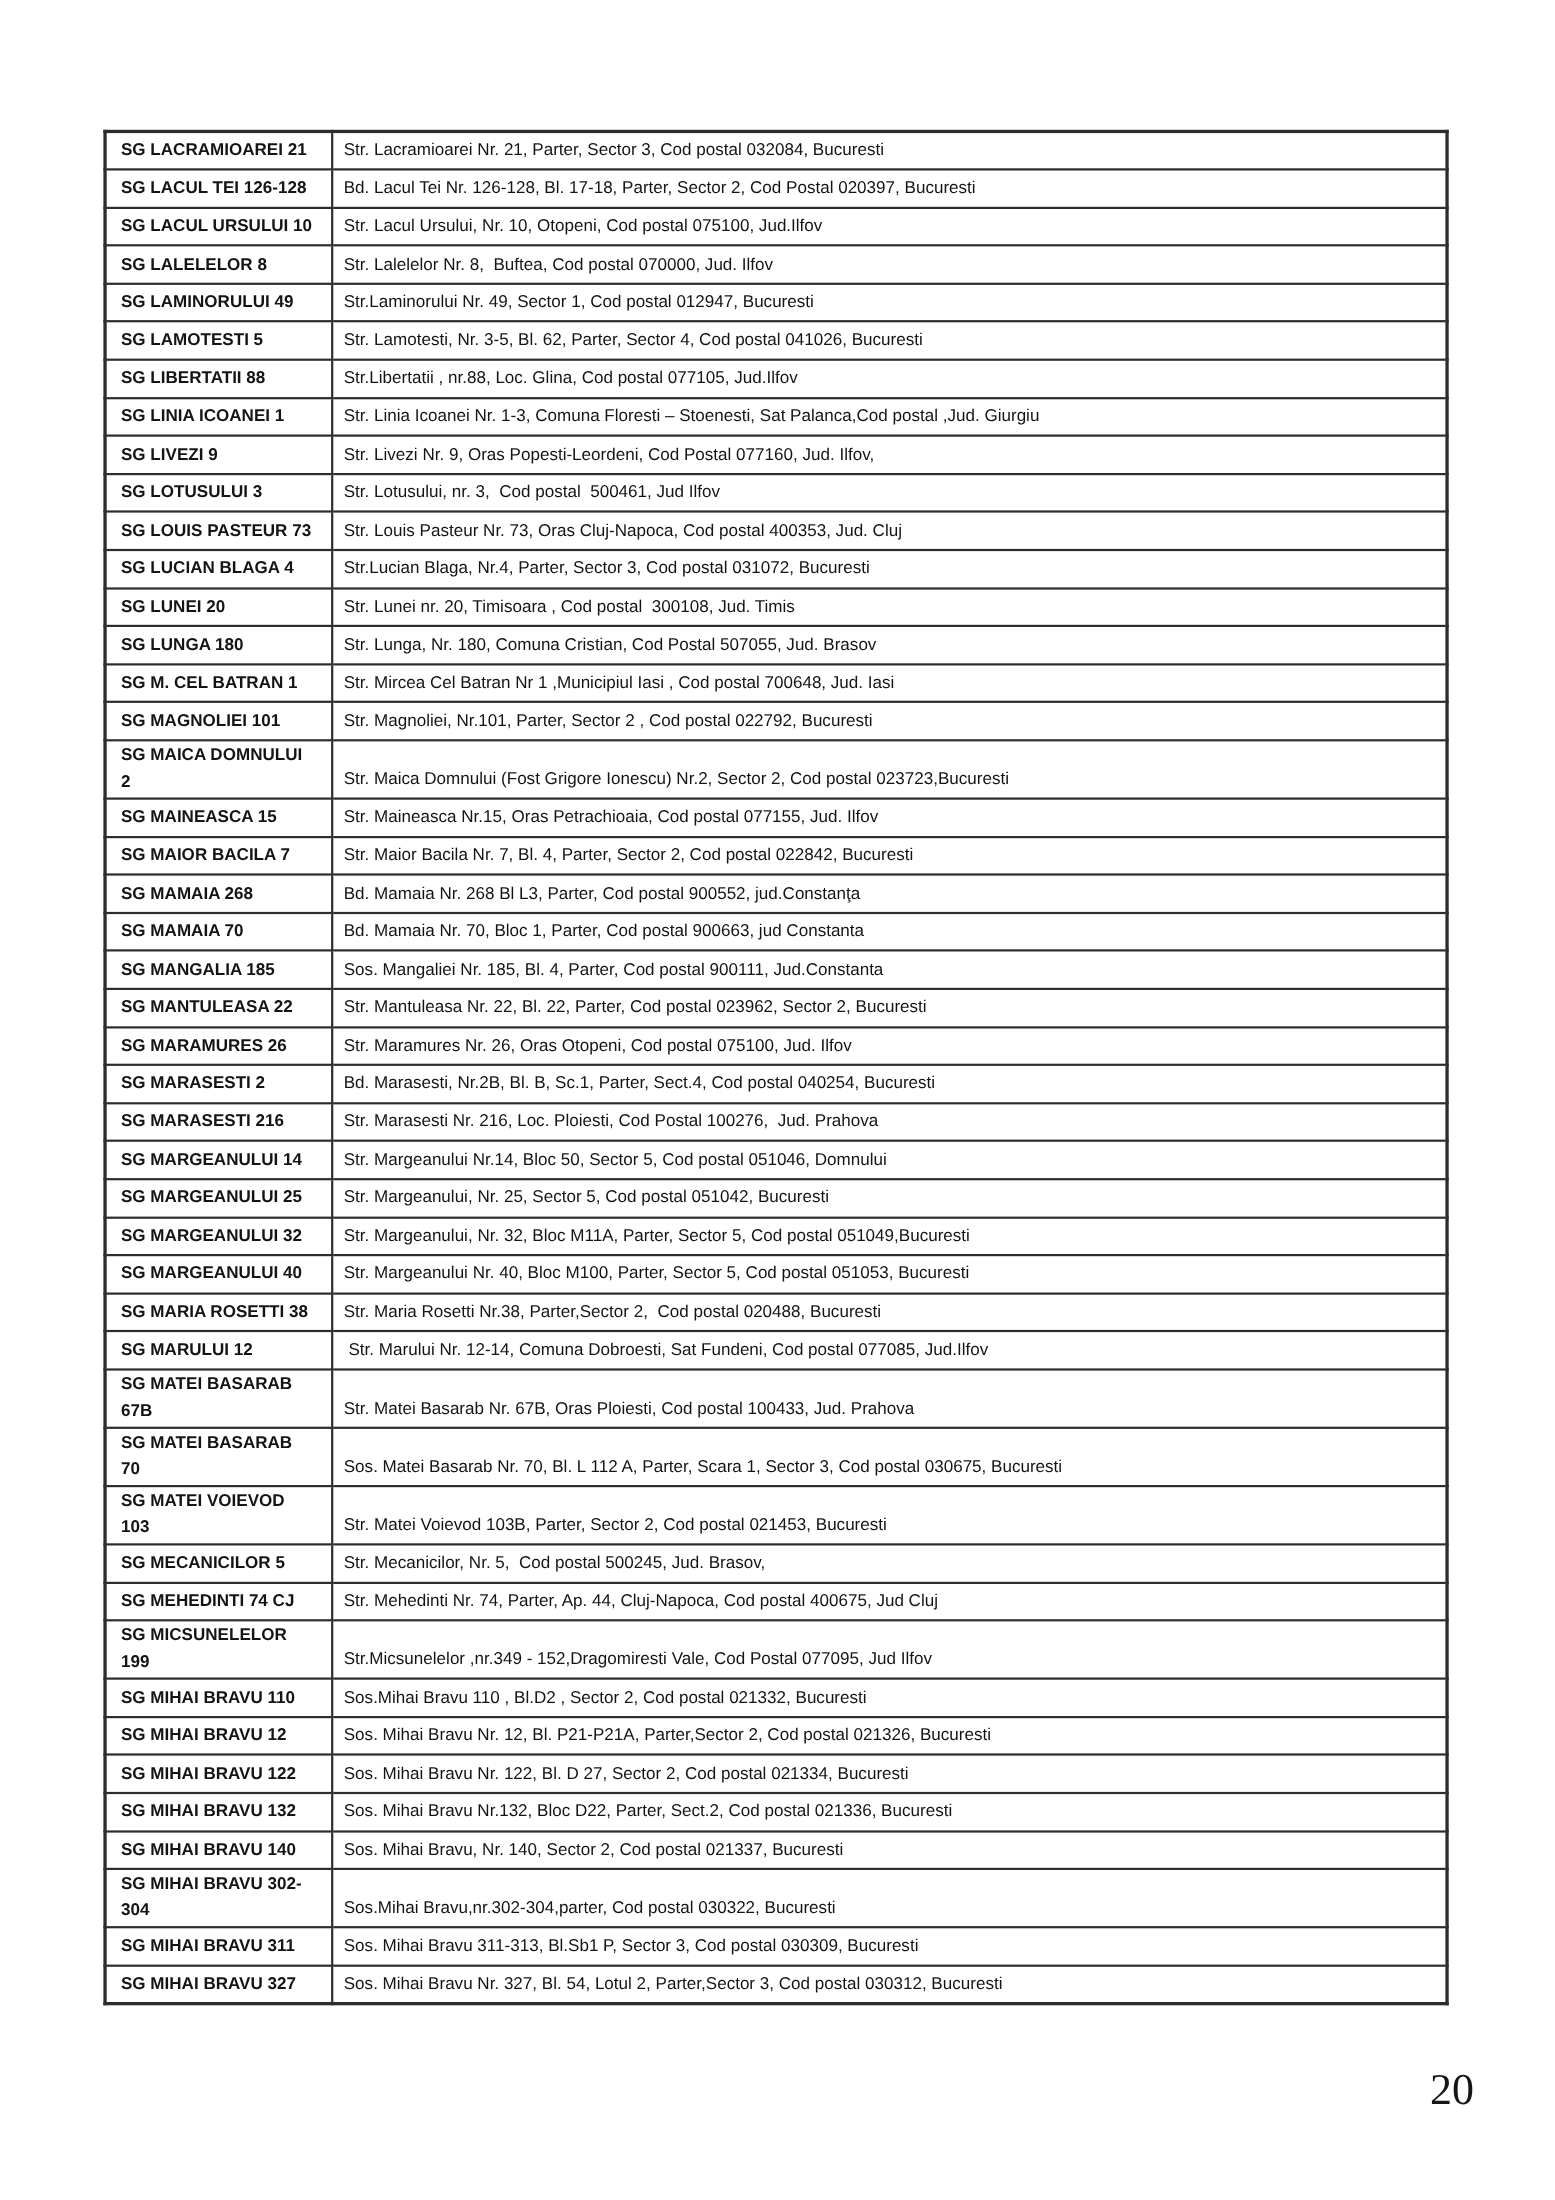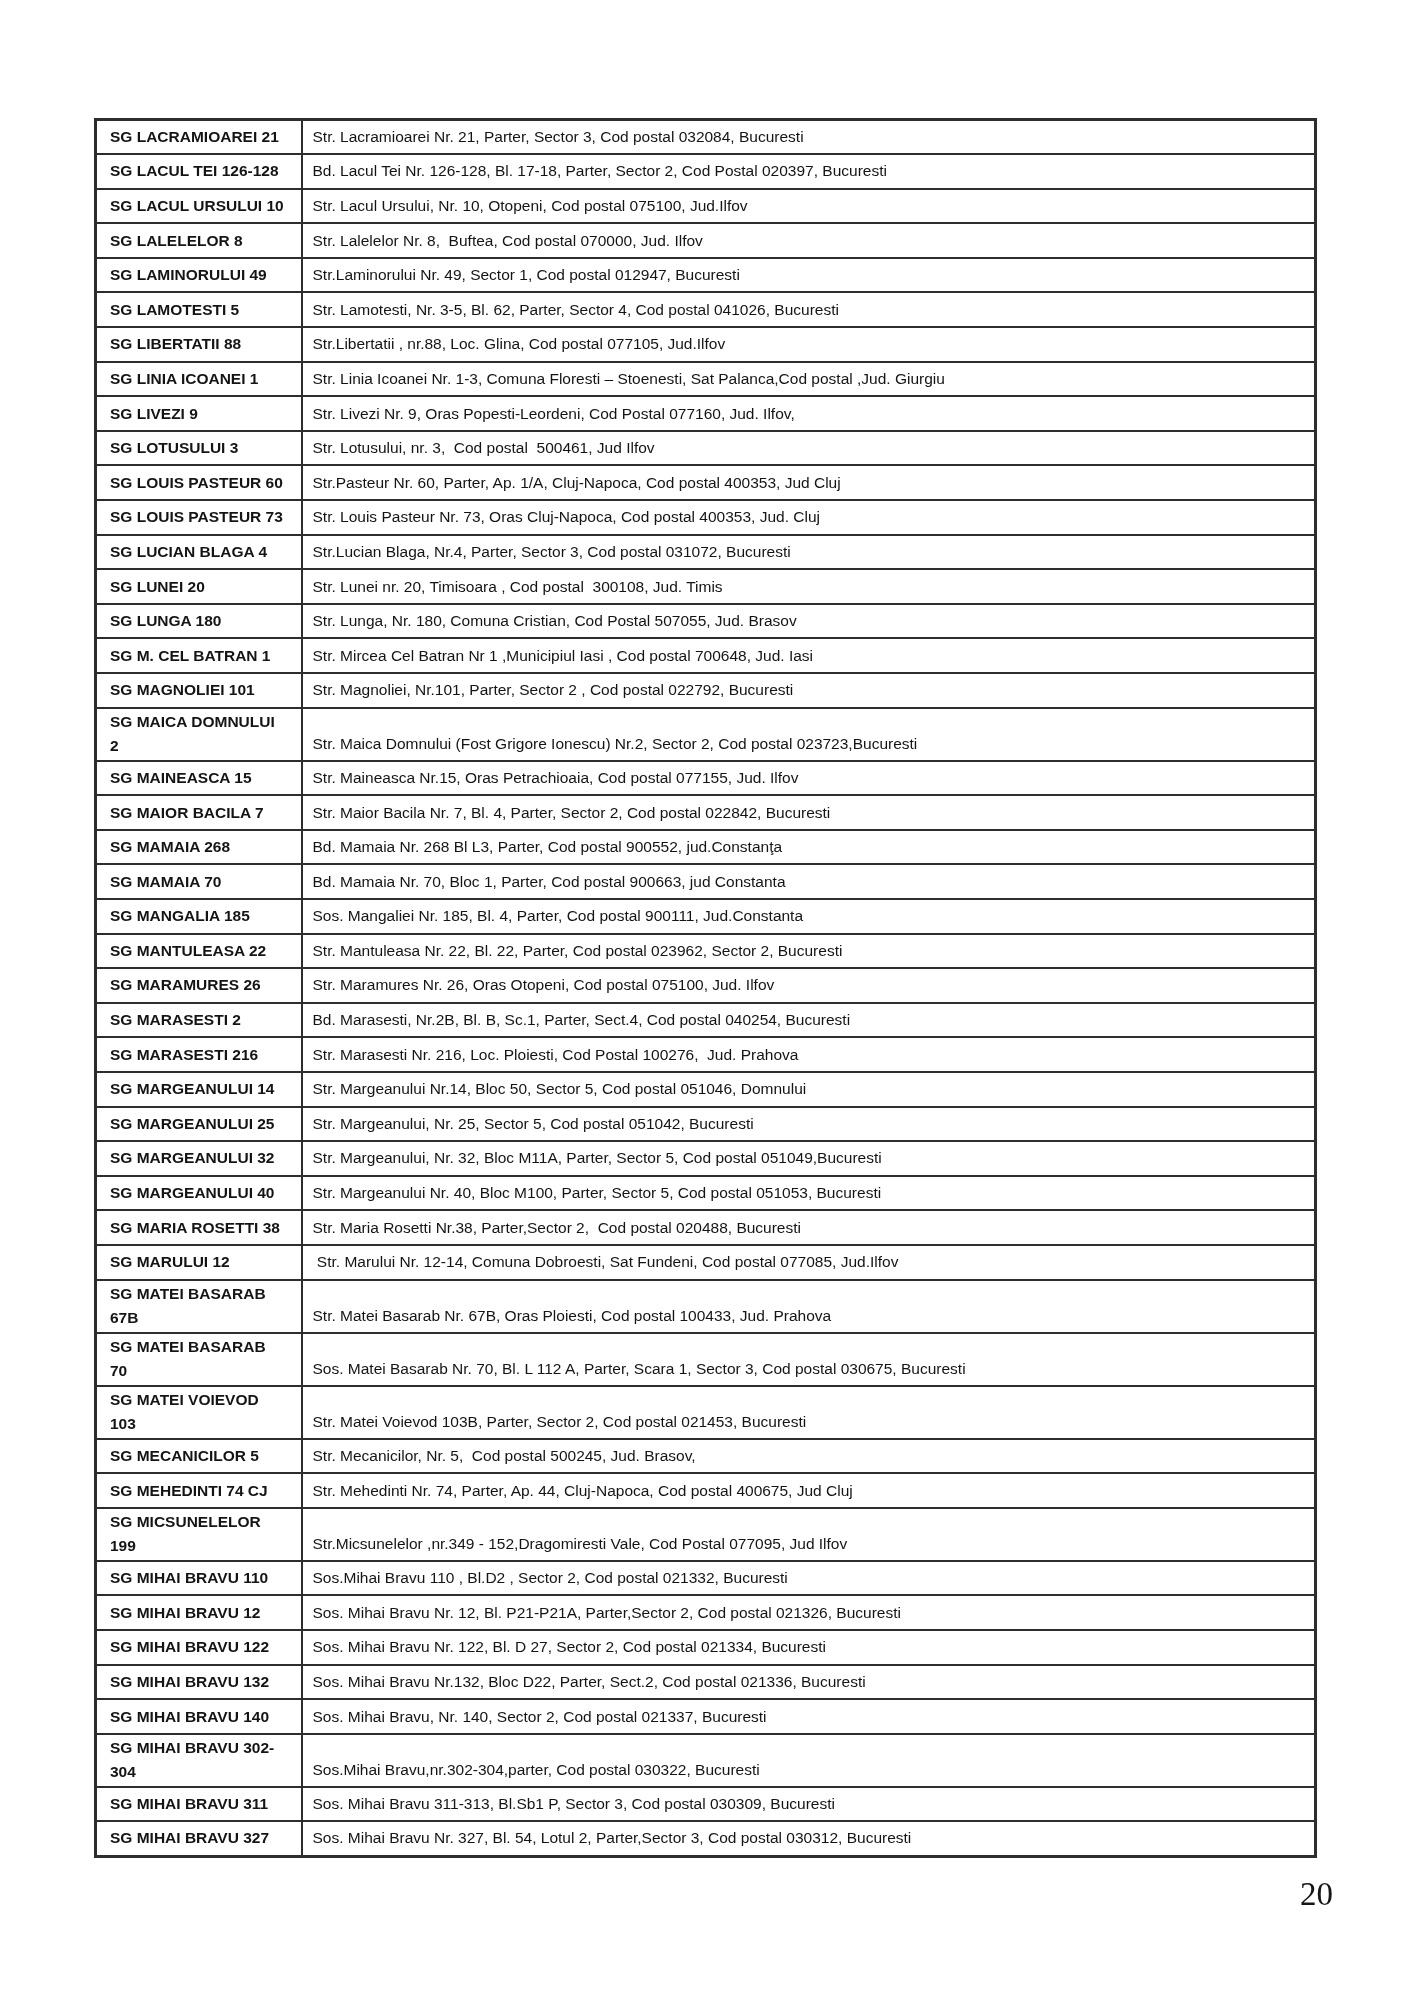--- a/index.html
+++ b/index.html
@@ -55,21 +55,21 @@
   tr.tall td.addr-cell {
     vertical-align: bottom;
     padding-bottom: 4px;
     margin-top: 44px;
   }
   .page-number {
     position: absolute;
     left: 1300px;
     top: 1876px;
     font-family: "Liberation Serif", serif;
-    font-size: 33px;
+    font-size: 40px;
     color: #161616;
   }
 </style>
 </head>
 <body>
 
 <div class="page">
 
   <table class="branch-table">
     <colgroup>
@@ -111,24 +111,20 @@
   </tr>
         <tr>
     <td class="name-cell">SG LIVEZI 9</td>
     <td class="addr-cell">Str. Livezi Nr. 9, Oras Popesti-Leordeni, Cod Postal 077160, Jud. Ilfov,</td>
   </tr>
         <tr>
     <td class="name-cell">SG LOTUSULUI 3</td>
     <td class="addr-cell">Str. Lotusului, nr. 3,  Cod postal  500461, Jud Ilfov</td>
   </tr>
         <tr>
-    <td class="name-cell">SG LOUIS PASTEUR 60</td>
-    <td class="addr-cell">Str.Pasteur Nr. 60, Parter, Ap. 1/A, Cluj-Napoca, Cod postal 400353, Jud Cluj</td>
-  </tr>
-        <tr>
     <td class="name-cell">SG LOUIS PASTEUR 73</td>
     <td class="addr-cell">Str. Louis Pasteur Nr. 73, Oras Cluj-Napoca, Cod postal 400353, Jud. Cluj</td>
   </tr>
         <tr>
     <td class="name-cell">SG LUCIAN BLAGA 4</td>
     <td class="addr-cell">Str.Lucian Blaga, Nr.4, Parter, Sector 3, Cod postal 031072, Bucuresti</td>
   </tr>
         <tr>
     <td class="name-cell">SG LUNEI 20</td>
     <td class="addr-cell">Str. Lunei nr. 20, Timisoara , Cod postal  300108, Jud. Timis</td>

